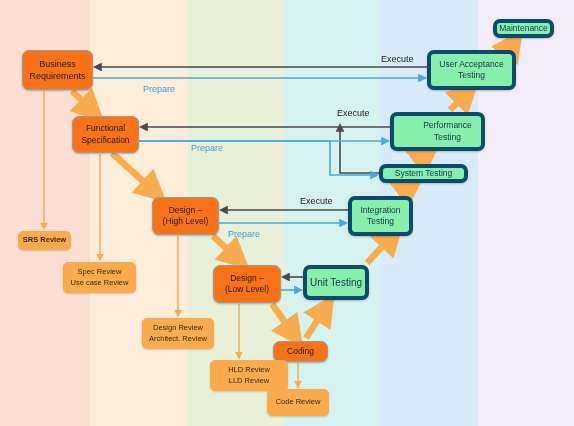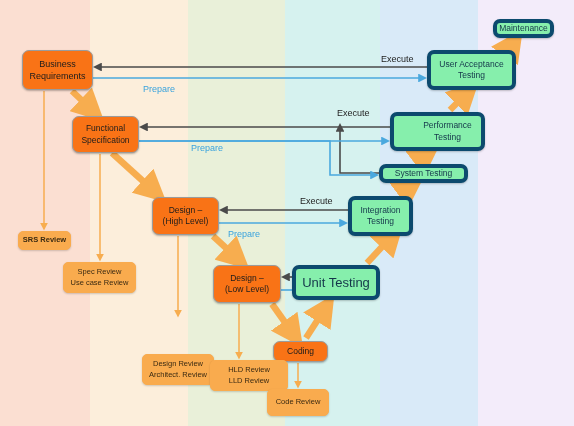--- a/index.html
+++ b/index.html
@@ -105,21 +105,21 @@
         <span>Design –</span>
         <span>(High Level)</span>
       </div>
       <div class="node n-white" style="left: 213px; top: 265px; width: 68px; height: 38px; font-size: 8.5px;">
         <span>Design –</span>
         <span>(Low Level)</span>
       </div>
       <div class="node n-white" style="left: 273px; top: 341px; width: 55px; height: 21px; font-size: 8.5px;">
         <span>Coding</span>
       </div>
-      <div class="node n-blue" style="left: 292px; top: 265px; width: 88px; height: 35px; font-size: 13px;">
+      <div class="node n-blue" style="left: 303px; top: 265px; width: 66px; height: 35px; font-size: 10px;">
         <span>Unit Testing</span>
       </div>
       <div class="node n-blue" style="left: 348px; top: 196px; width: 65px; height: 40px; font-size: 8.5px;">
         <span>Integration</span>
         <span>Testing</span>
       </div>
       <div class="node n-blue" style="left: 379px; top: 164px; width: 89px; height: 19px; font-size: 8.5px;">
         <span>System Testing</span>
       </div>
       <div class="node n-blue" style="left: 390px; top: 112px; width: 95px; height: 39px; font-size: 8.5px; padding-left: 20px;">
@@ -133,21 +133,21 @@
       <div class="node n-blue" style="left: 493px; top: 19px; width: 61px; height: 19px; font-size: 8.5px;">
         <span>Maintenance</span>
       </div>
       <div class="node n-orange" style="left: 18px; top: 231px; width: 53px; height: 19px; font-size: 7.5px; font-weight: bold;">
         <span>SRS Review</span>
       </div>
       <div class="node n-orange" style="left: 63px; top: 262px; width: 73px; height: 31px; font-size: 7.5px;">
         <span>Spec Review</span>
         <span>Use case Review</span>
       </div>
-      <div class="node n-orange" style="left: 142px; top: 318px; width: 72px; height: 31px; font-size: 7.5px; margin-top: 36px;">
+      <div class="node n-orange" style="left: 142px; top: 318px; width: 72px; height: 31px; font-size: 7.5px;">
         <span>Design Review</span>
         <span>Architect. Review</span>
       </div>
       <div class="node n-orange" style="left: 210px; top: 360px; width: 78px; height: 31px; font-size: 7.5px;">
         <span>HLD Review</span>
         <span>LLD Review</span>
       </div>
       <div class="node n-orange" style="left: 267px; top: 389px; width: 62px; height: 27px; font-size: 7.5px;">
         <span>Code Review</span>
       </div>

